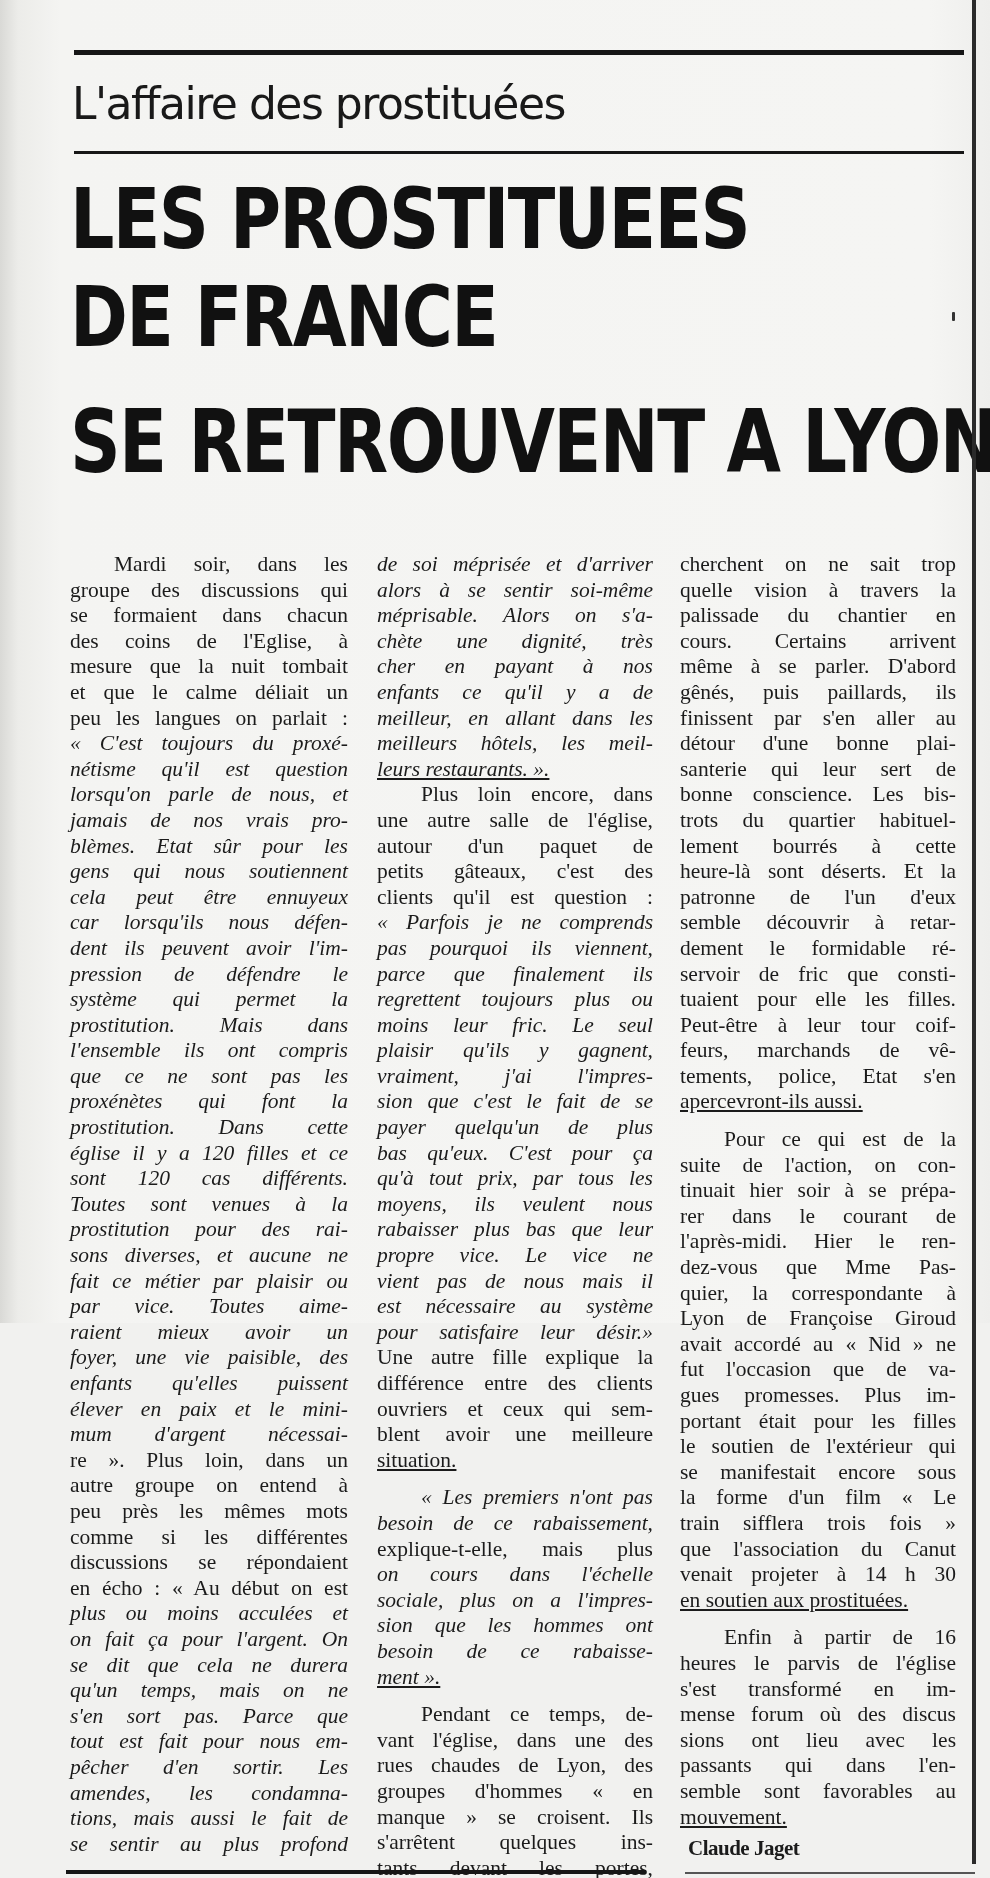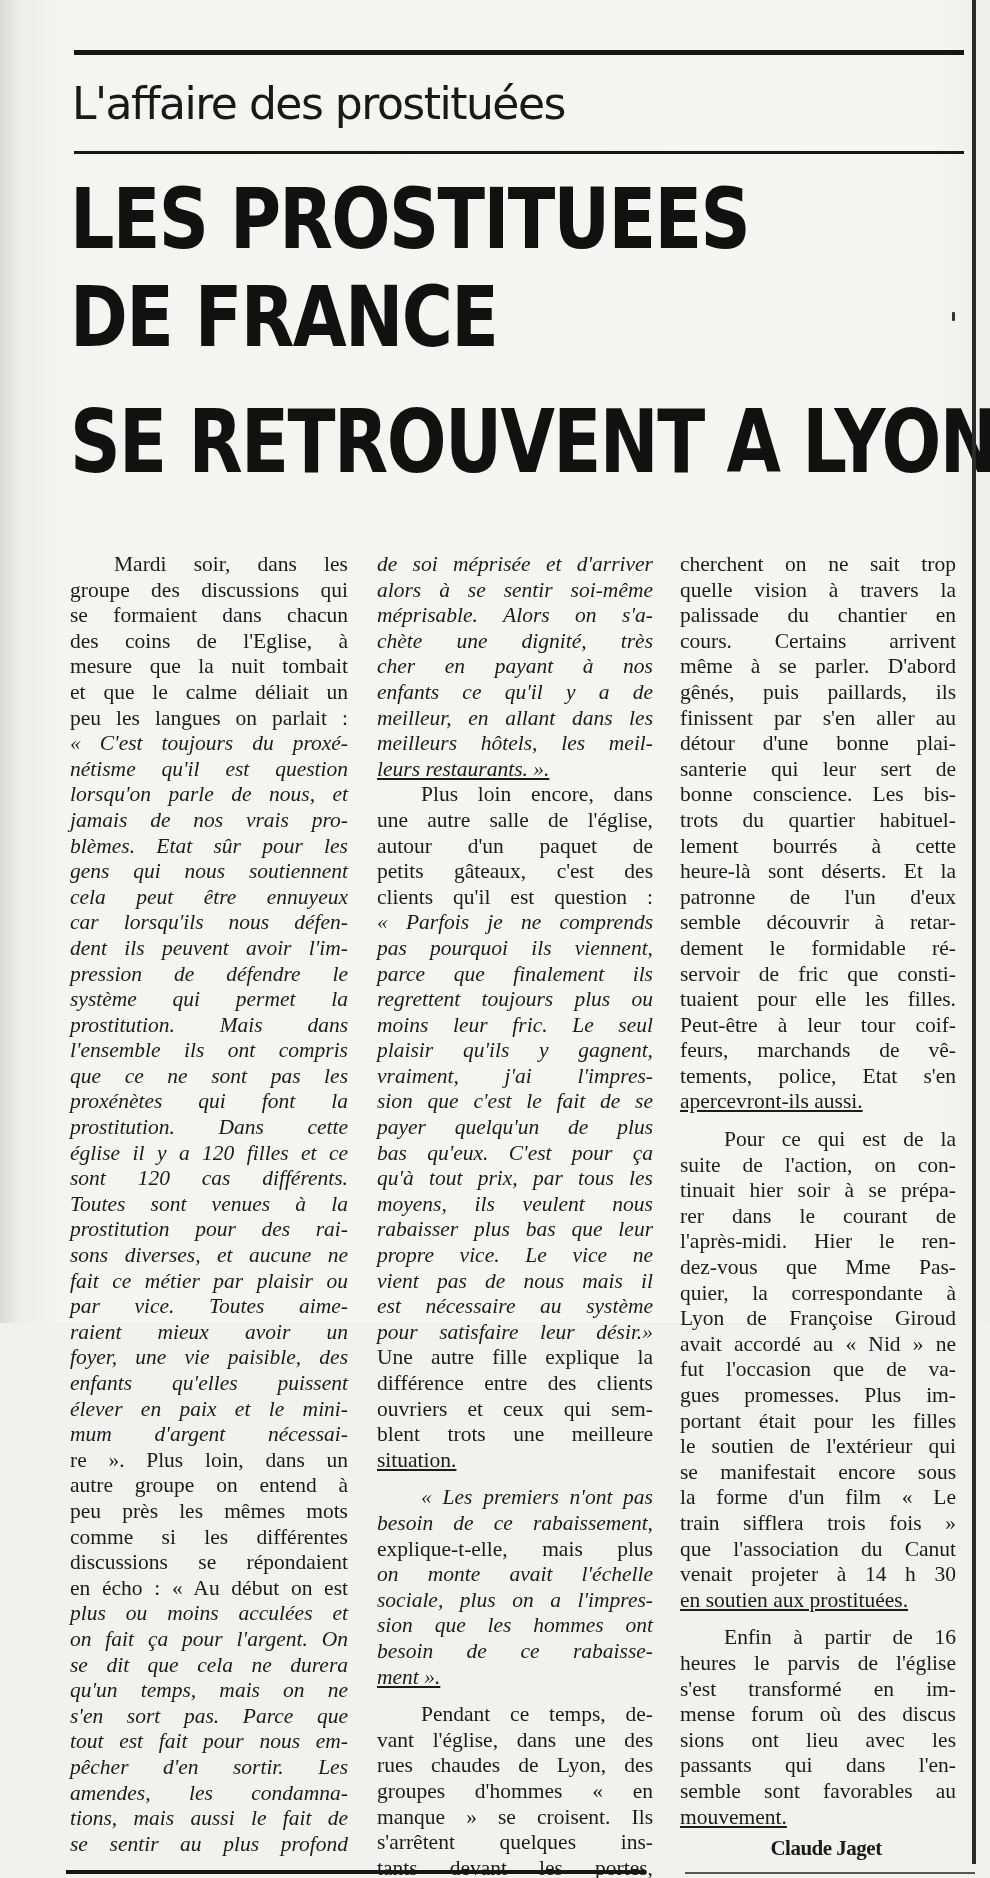--- a/index.html
+++ b/index.html
@@ -50,21 +50,21 @@
     display: block; white-space: nowrap;
     text-align: justify; text-align-last: justify;
     height: 25.6px;
   }
   .line.last { text-align-last: left; text-decoration: underline; }
   .line.indent { padding-left: 44px; font-family: Liberation Serif, serif; }
   .line.gap { margin-top: 12px; }
   .i { font-style: italic; }
   .byline {
     position: absolute; left: 688px; top: 1836px; width: 276px;
-    text-align: center; font-weight: bold; font-size: 21px;
+    text-align: left; font-weight: bold; font-size: 21px;
     letter-spacing: -0.5px;
   }
   .speck { position: absolute; width: 3px; height: 9px; background: #333; left: 952px; top: 312px; border-radius: 1px; }
 </style>
 </head>
 <body>
 
 <div class="page">
   <div class="rule rule-top"></div>
   <div class="kicker">L'affaire des prostituées</div>
@@ -156,26 +156,26 @@
       <span class="line i">qu'à tout prix, par tous les</span>
       <span class="line i">moyens, ils veulent nous</span>
       <span class="line i">rabaisser plus bas que leur</span>
       <span class="line i">propre vice. Le vice ne</span>
       <span class="line i">vient pas de nous mais il</span>
       <span class="line i">est nécessaire au système</span>
       <span class="line i">pour satisfaire leur désir.»</span>
       <span class="line ">Une autre fille explique la</span>
       <span class="line ">différence entre des clients</span>
       <span class="line ">ouvriers et ceux qui sem-</span>
-      <span class="line ">blent trots une meilleure</span>
+      <span class="line ">blent avoir une meilleure</span>
       <span class="line last">situation.</span>
       <span class="line i indent gap">« Les premiers n'ont pas</span>
       <span class="line i">besoin de ce rabaissement,</span>
       <span class="line ">explique-t-elle, mais plus</span>
-      <span class="line i">on monte avait l'échelle</span>
+      <span class="line i">on cours dans l'échelle</span>
       <span class="line i">sociale, plus on a l'impres-</span>
       <span class="line i">sion que les hommes ont</span>
       <span class="line i">besoin de ce rabaisse-</span>
       <span class="line i last">ment ».</span>
       <span class="line indent gap">Pendant ce temps, de-</span>
       <span class="line ">vant l'église, dans une des</span>
       <span class="line ">rues chaudes de Lyon, des</span>
       <span class="line ">groupes d'hommes « en</span>
       <span class="line ">manque » se croisent. Ils</span>
       <span class="line ">s'arrêtent quelques ins-</span>

